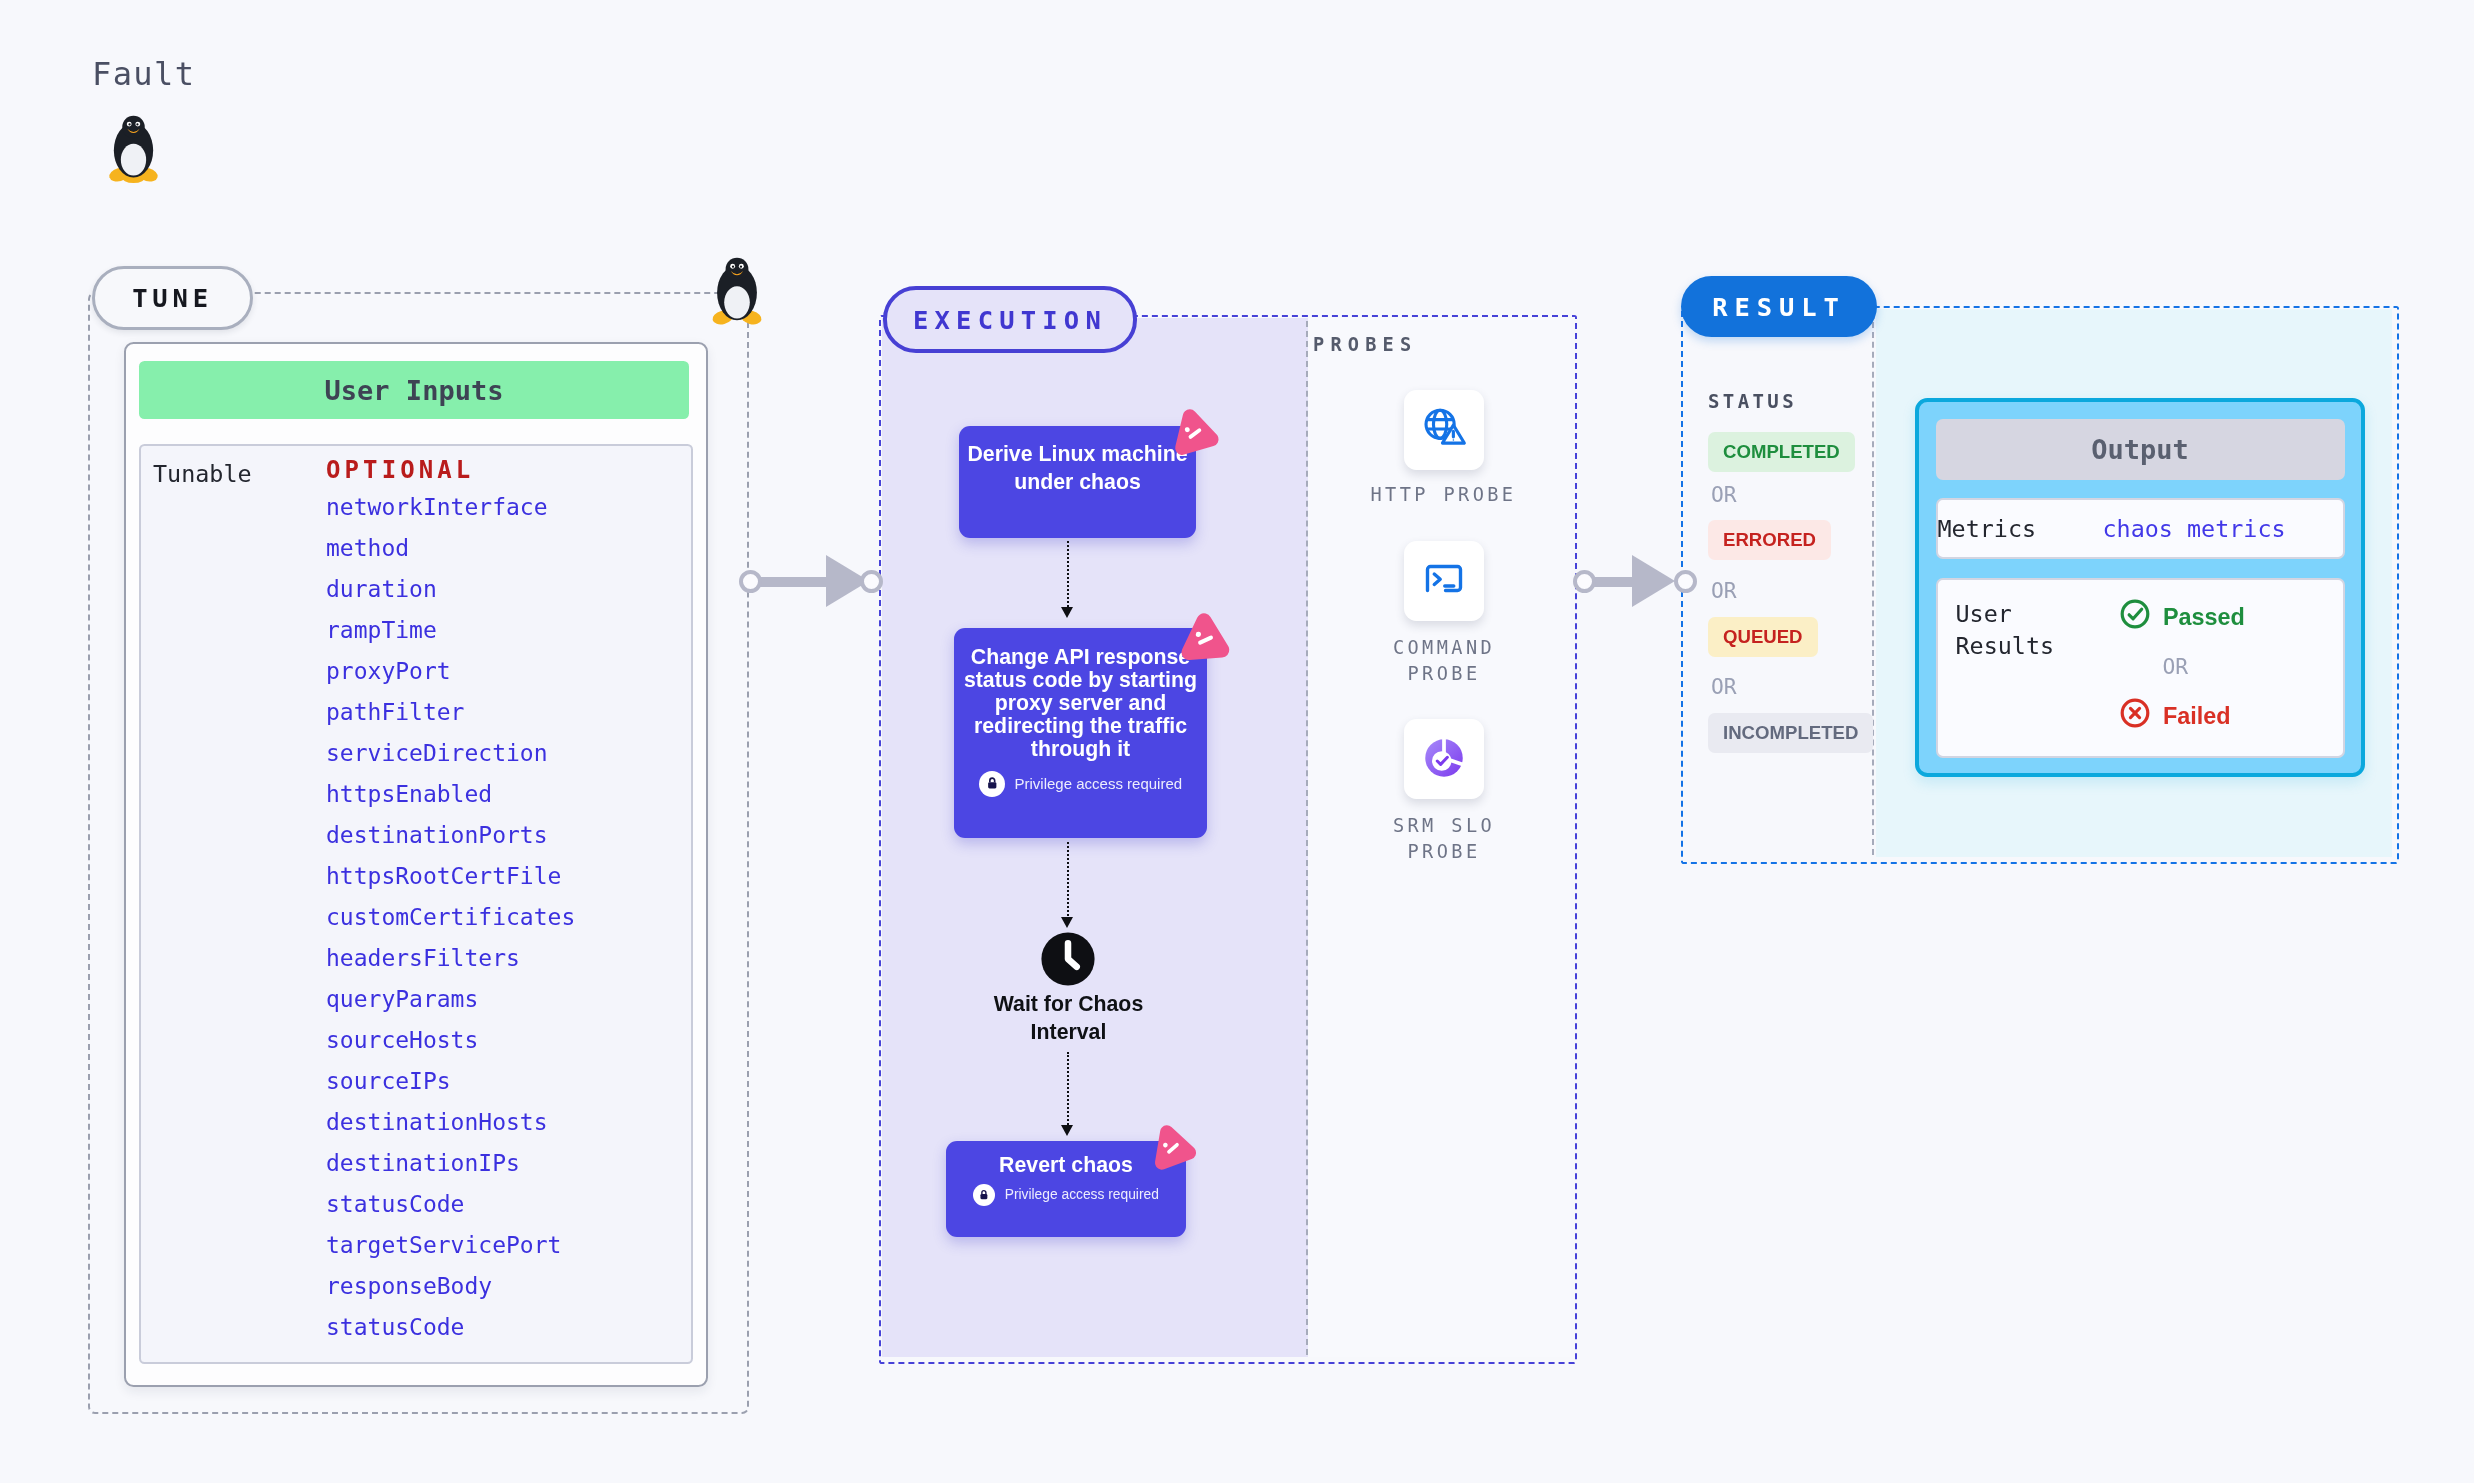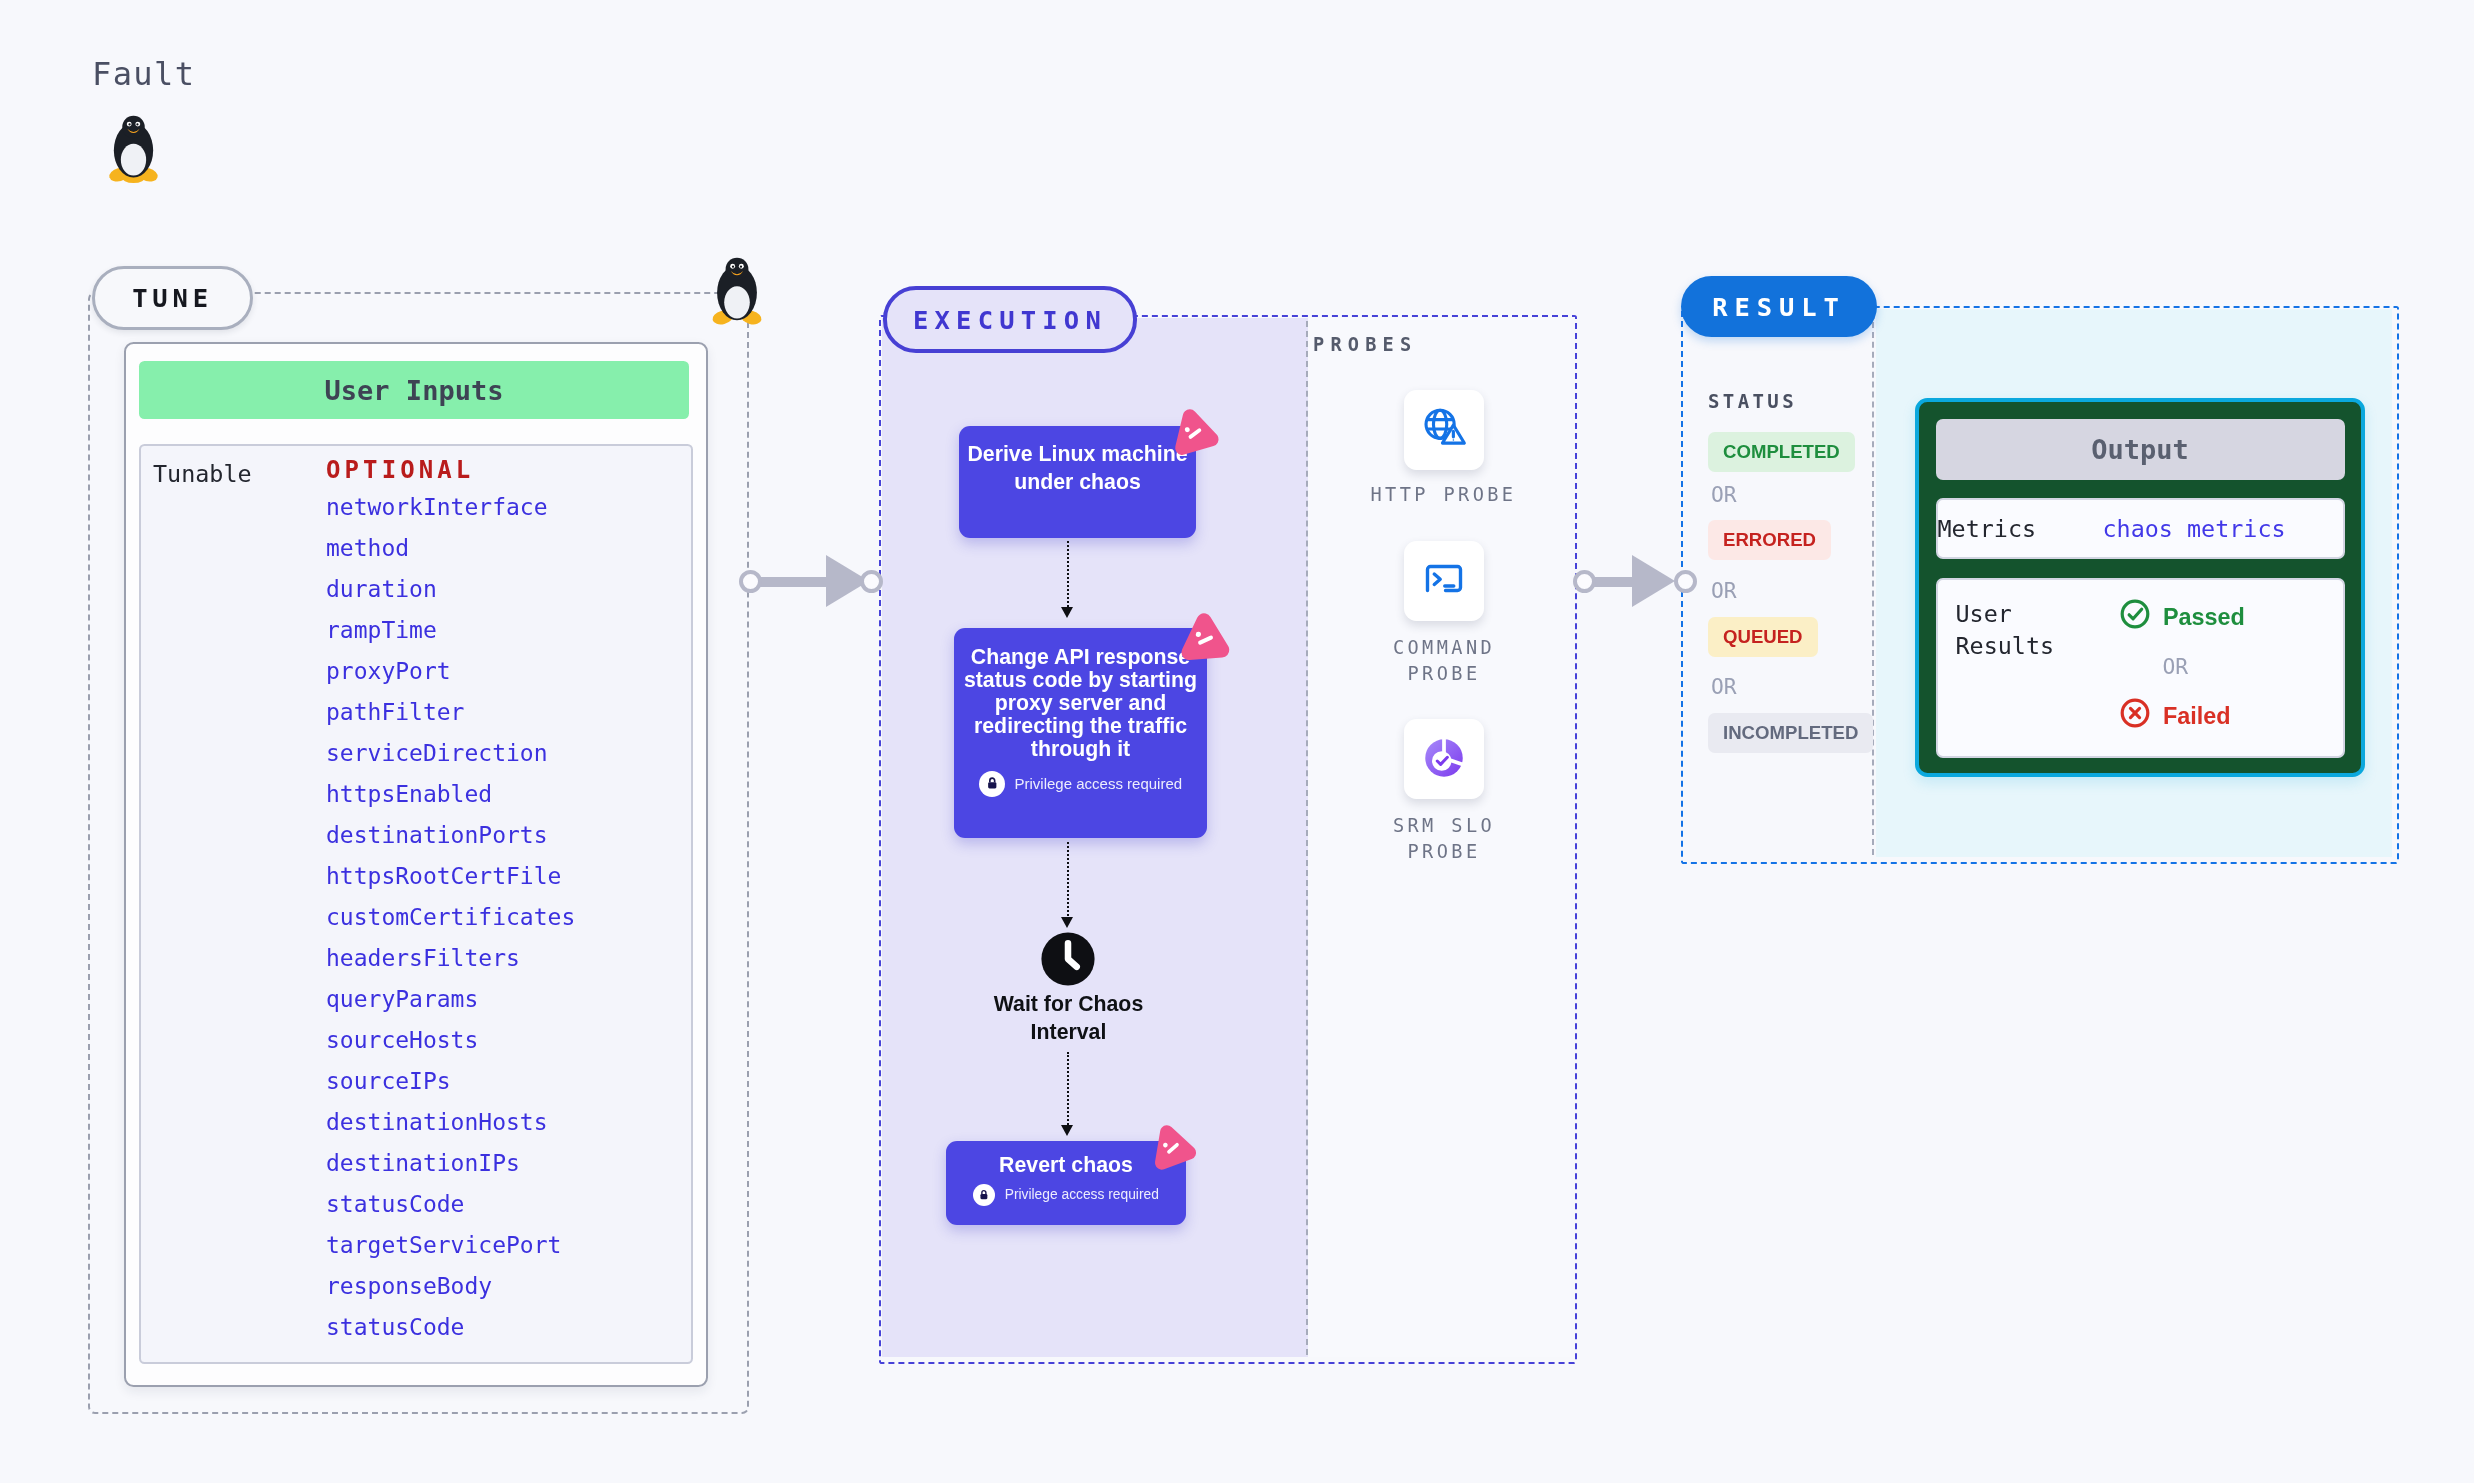--- a/index.html
+++ b/index.html
@@ -43,21 +43,21 @@
   
   .hline{height:9.6px;background:#B6B8C9;border-radius:4.1px;}
   .tri-r{width:0;height:0;border-top:26px solid transparent;border-bottom:26px solid transparent;border-left:43px solid #B6B8C9;}
   .node{width:23.4px;height:23.4px;background:#FBFBFE;border:4.8px solid #B6B8C9;border-radius:50%;box-sizing:border-box;z-index:5;}
 
   
   .step{background:#4C46E3;border-radius:11px;color:#fff;font-weight:700;text-align:center;
         font-family:"Liberation Sans","DejaVu Sans",sans-serif;box-shadow:0 5.5px 12.4px rgba(60,55,200,.25);}
   .step-derive{left:959px;top:426px;width:237px;height:112px;font-size:21.3px;line-height:28px;padding-top:13.8px;box-sizing:border-box;}
   .step-change{left:954px;top:628px;width:253px;height:210px;font-size:21.3px;line-height:23px;padding:18px 9.6px 0;box-sizing:border-box;}
-  .step-revert{left:946px;top:1141px;width:240px;height:84px;font-size:21.3px;padding-top:12.4px;box-sizing:border-box;}
+  .step-revert{left:946px;top:1141px;width:240px;height:96px;font-size:21.3px;padding-top:12.4px;box-sizing:border-box;}
   .priv{display:flex;align-items:center;justify-content:center;gap:9.6px;margin-top:9.6px;font-size:15px;font-weight:400;color:#EDEDFD;}
   .lockwrap{width:26px;height:26px;background:#FFFFFF;border-radius:50%;display:flex;align-items:center;justify-content:center;flex:0 0 auto;}
   .badge-chaos{z-index:4;}
 
   .dotline{border-left:2.1px dotted #0E0F13;width:0;}
   .tri-d{width:0;height:0;border-left:6.9px solid transparent;border-right:6.9px solid transparent;border-top:11px solid #0E0F13;}
 
   .wait-label{left:961px;top:991px;width:215px;text-align:center;font-size:21.3px;font-weight:700;color:#0F1115;line-height:27.5px;}
 
   
@@ -65,21 +65,21 @@
   .pcard{width:80px;height:80px;background:#FFFFFF;border-radius:12.4px;display:flex;align-items:center;justify-content:center;
          box-shadow:0 4.1px 9.6px rgba(40,50,80,.14);}
   .plabel{font-size:18.6px;color:#6E7487;letter-spacing:3.4px;line-height:25.5px;text-align:center;}
 
   
   .status-title{left:1708px;top:390px;font-size:19px;font-weight:700;color:#4A5061;letter-spacing:3.4px;}
   .sbadge{position:absolute;left:1708px;padding:9px 15px;border-radius:6.9px;font-size:18.6px;font-weight:700;
           font-family:"Liberation Sans","DejaVu Sans",sans-serif;}
   .or{position:absolute;font-size:21.3px;color:#9AA0B5;}
 
-  .output-card{left:1915px;top:398px;width:450px;height:379px;background:#14532d;border:4.1px solid #0BA8DD;
+  .output-card{left:1915px;top:398px;width:450px;height:379px;background:#7dd3fc;border:4.1px solid #0BA8DD;
                border-radius:12.4px;box-sizing:border-box;box-shadow:0 5.5px 12.4px rgba(11,168,221,.15);}
   .out-head{left:16.5px;top:16.5px;width:409px;height:61px;background:#D6D6E1;border-radius:6.9px;display:flex;
             align-items:center;justify-content:center;font-size:27px;font-weight:700;color:#5A6070;}
   .out-row{left:16.5px;width:409px;background:#FAFBFF;border:2.1px solid #D2D5E2;border-radius:6.9px;box-sizing:border-box;}
   .row-metrics{top:96px;height:61px;display:flex;align-items:center;}
   .row-probe{top:176px;height:180px;display:flex;padding:18px 0 0 18px;}
   .mlabel{font-size:23.4px;color:#23262F;width:165px;}
   .mvalue{font-size:23.4px;color:#4238E8;cursor:pointer;}
   .prlabel{font-size:23.4px;color:#23262F;width:138px;line-height:32px;}
   .prcol{display:flex;flex-direction:column;align-items:flex-start;padding-left:25px;}

